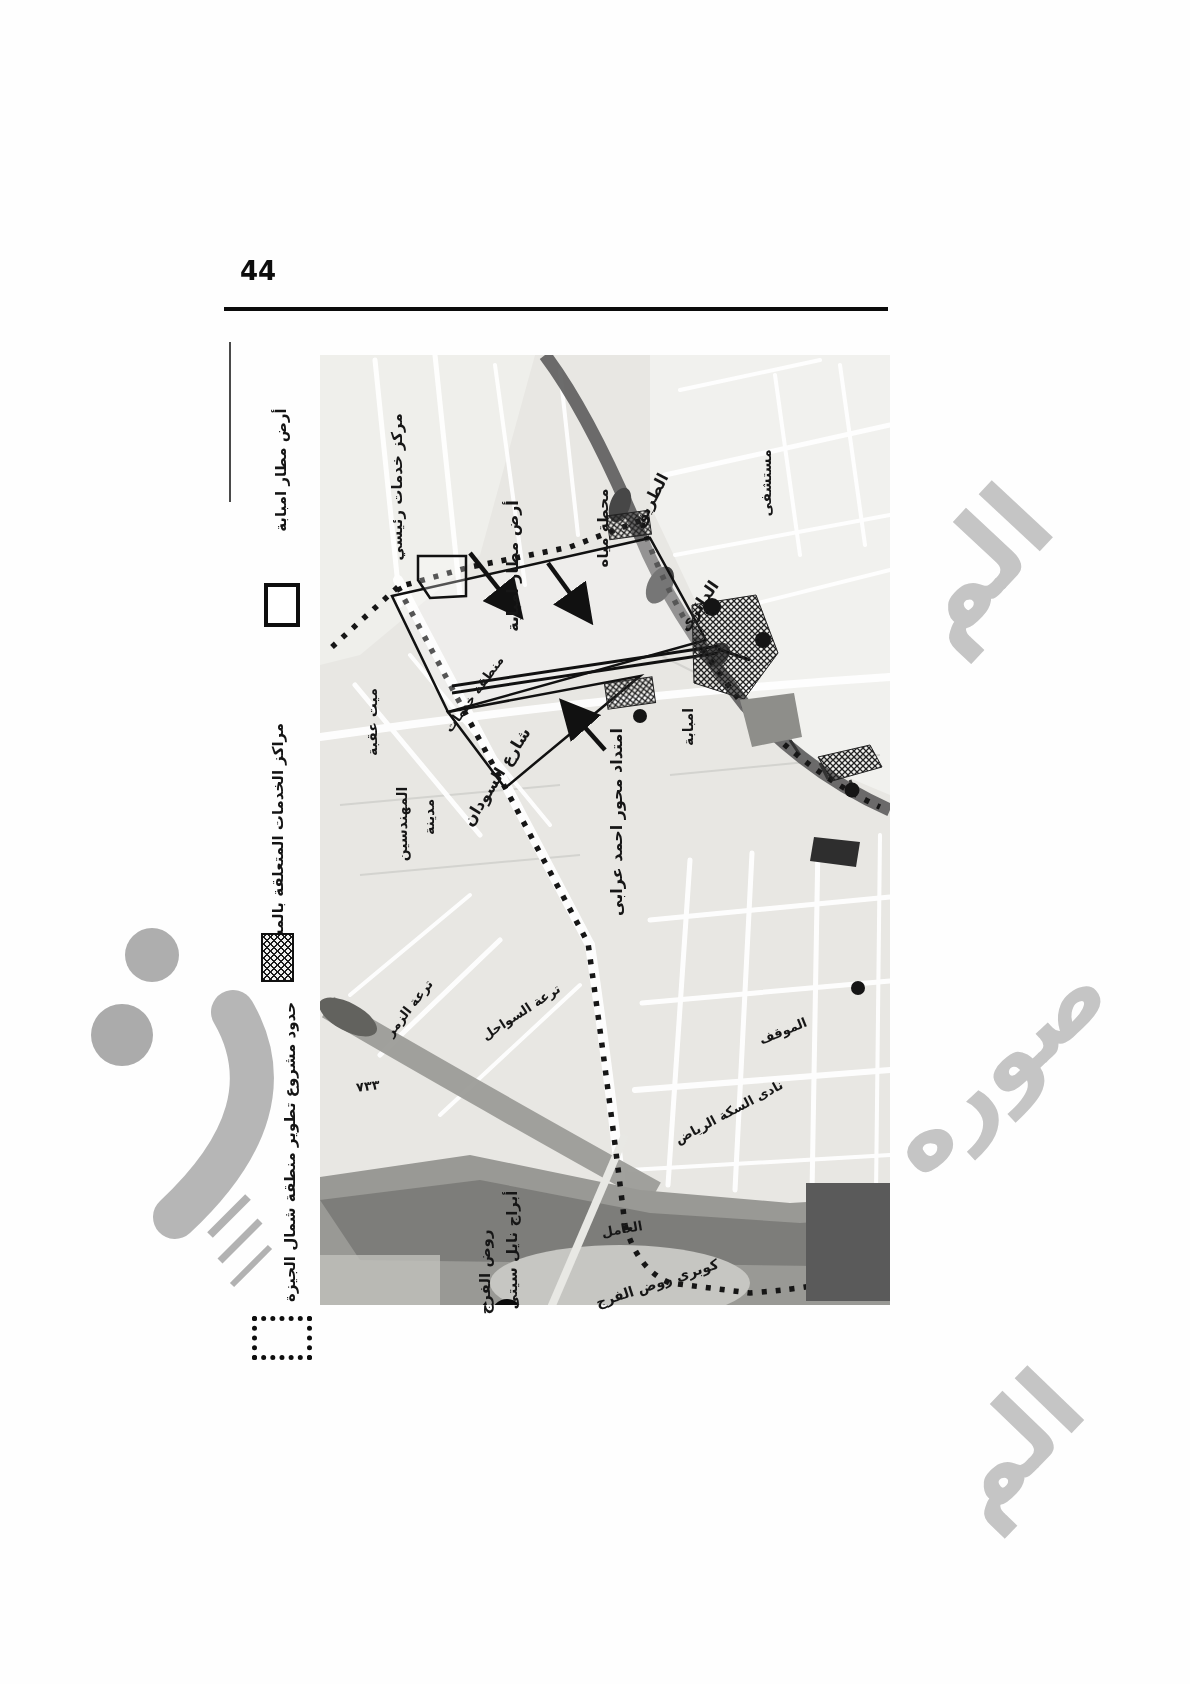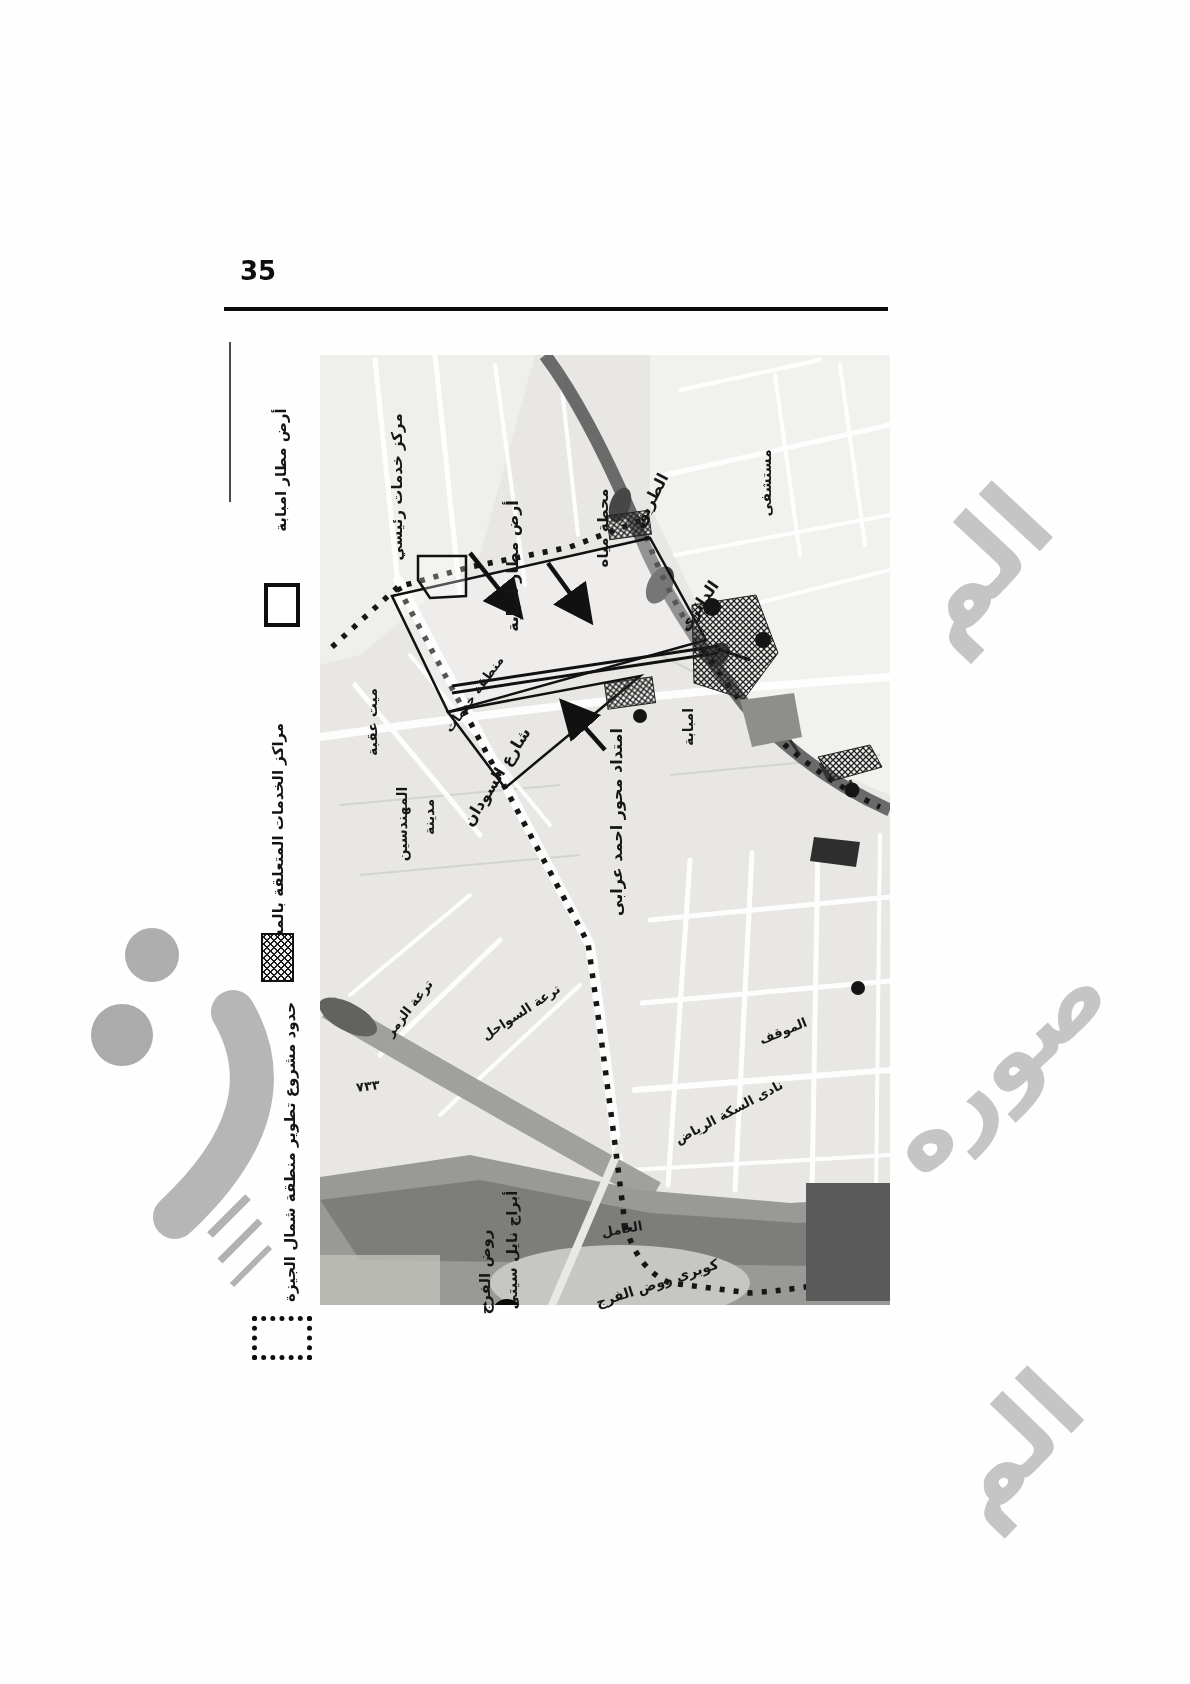--- a/index.html
+++ b/index.html
@@ -31,21 +31,21 @@
   .sym-dotted{width:50px;height:34px;border:5px dotted #0e0e0e;background:transparent;}
   
   .wm{position:absolute;color:#b7b7b7;font-weight:bold;white-space:nowrap;z-index:1;
       direction:rtl;opacity:.8;}
 </style>
 </head>
 <body>
 
 <div id="page">
 
-  <div class="hdr-page">35</div>
+  <div class="hdr-page">44</div>
   <div class="hdr-rule"></div>
   <div class="left-tick"></div>
 
   <div class="wm" style="left:975px;top:565px;font-size:110px;transform:translate(-50%,-50%) rotate(-47deg);">الم</div>
   <div class="wm" style="left:995px;top:1065px;font-size:96px;transform:translate(-50%,-50%) rotate(-43deg);">صوره</div>
   <div class="wm" style="left:1010px;top:1445px;font-size:104px;transform:translate(-50%,-50%) rotate(-46deg);">الم</div>
 
   <svg width="280" height="430" viewBox="0 0 280 430" style="position:absolute;left:60px;top:895px;z-index:1;">
     <circle cx="92" cy="60" r="27" fill="#aeaeae"></circle>
     <circle cx="62" cy="140" r="31" fill="#ababab"></circle>

